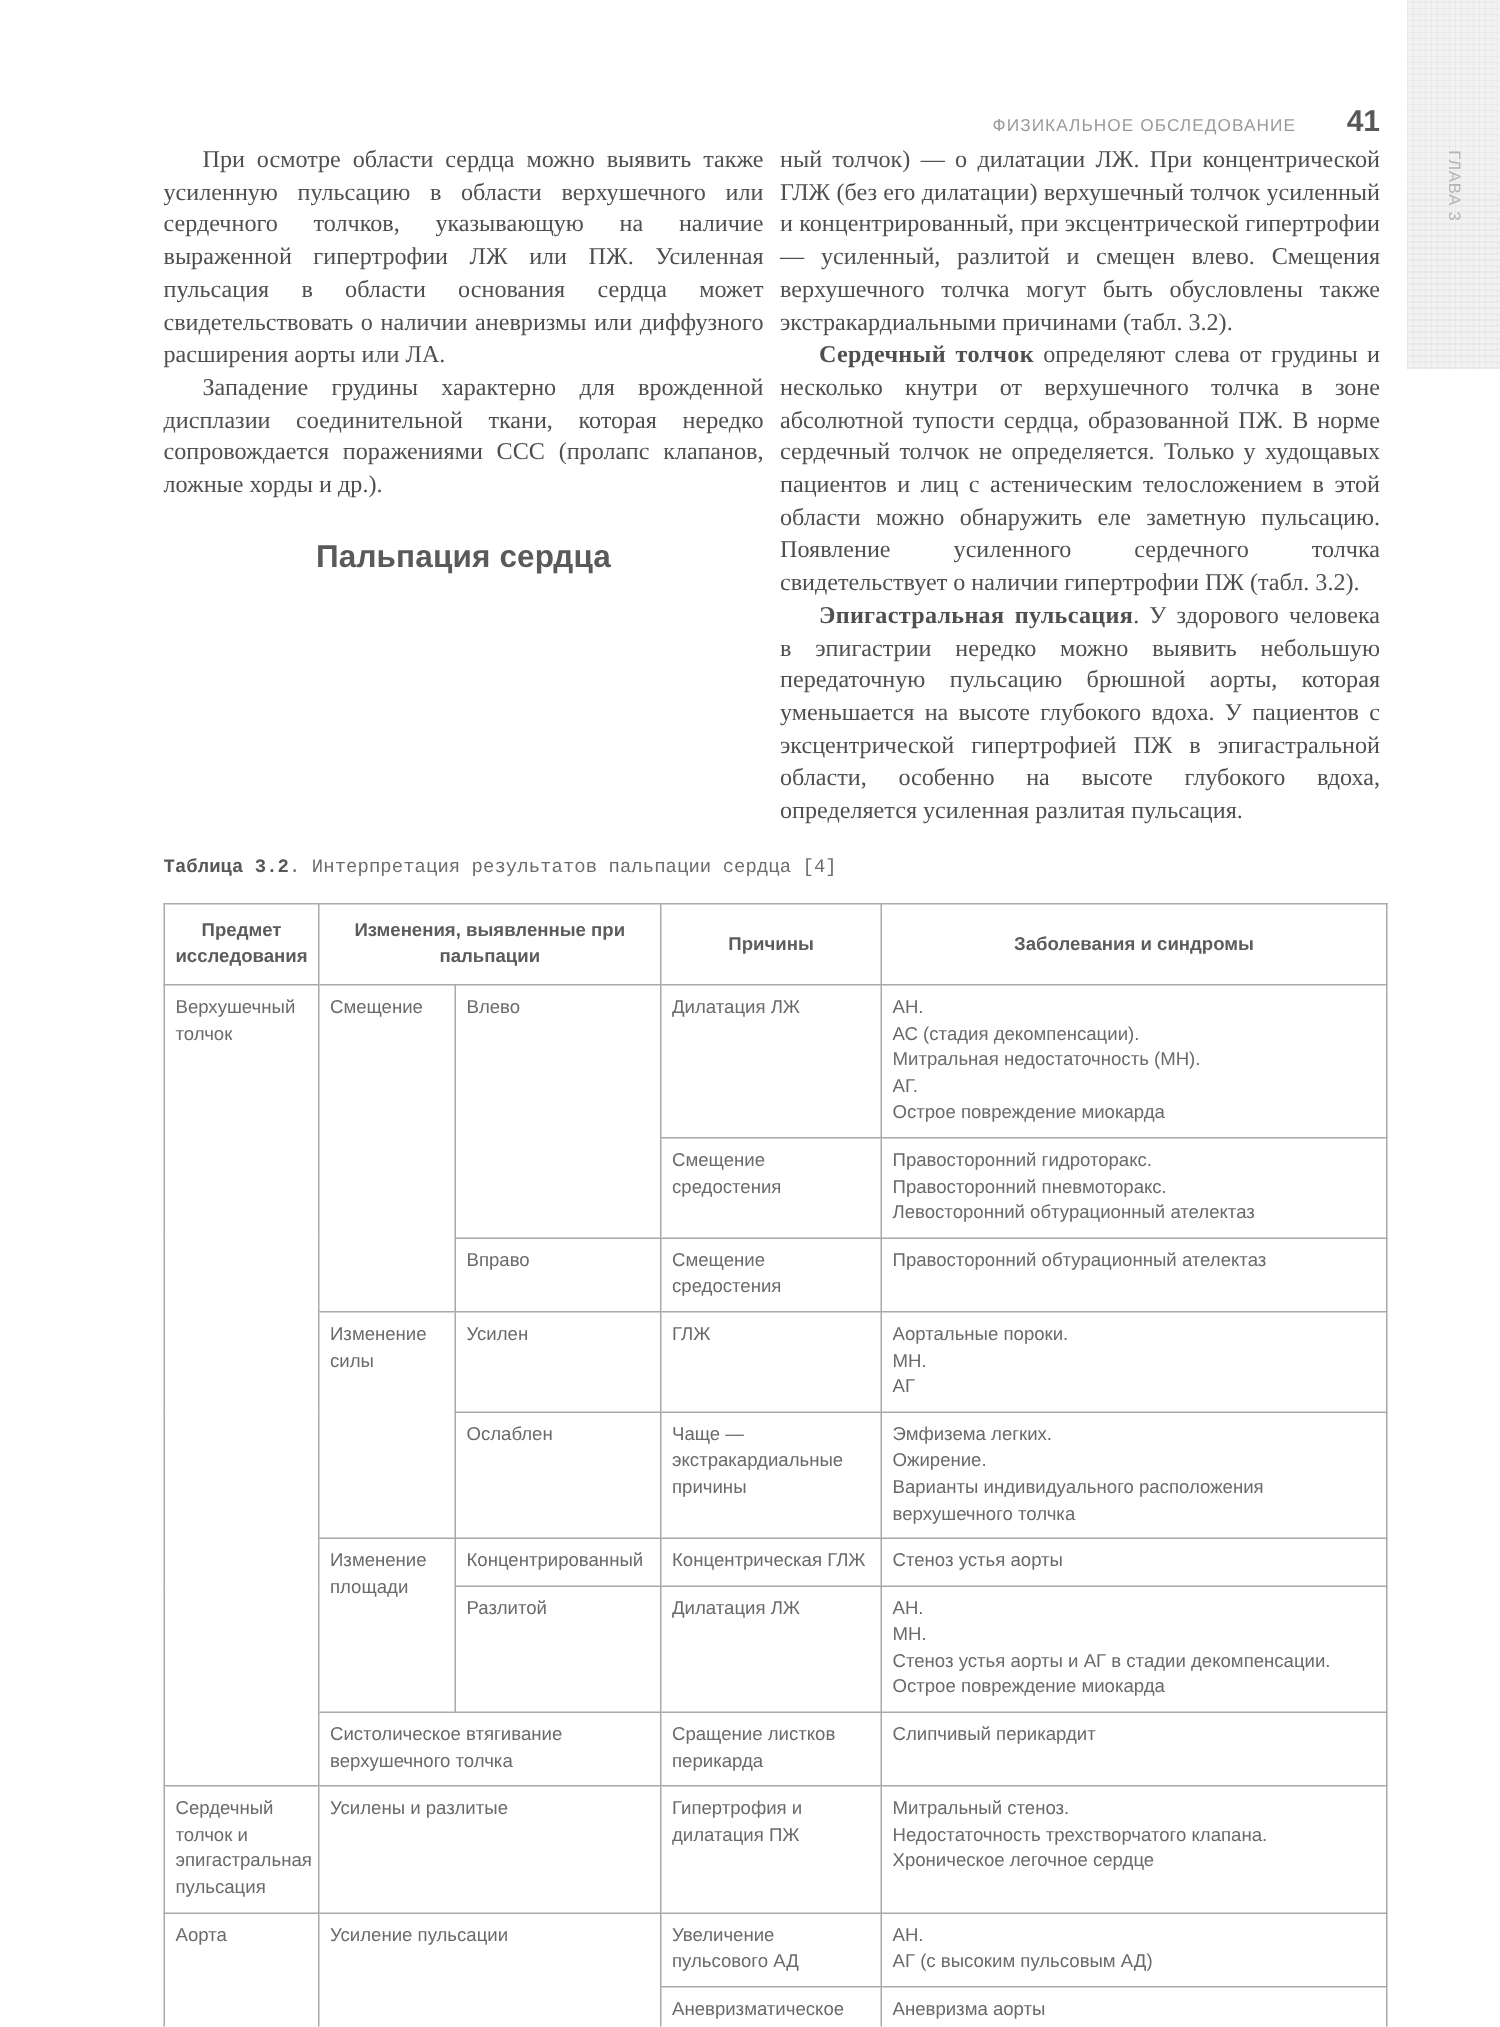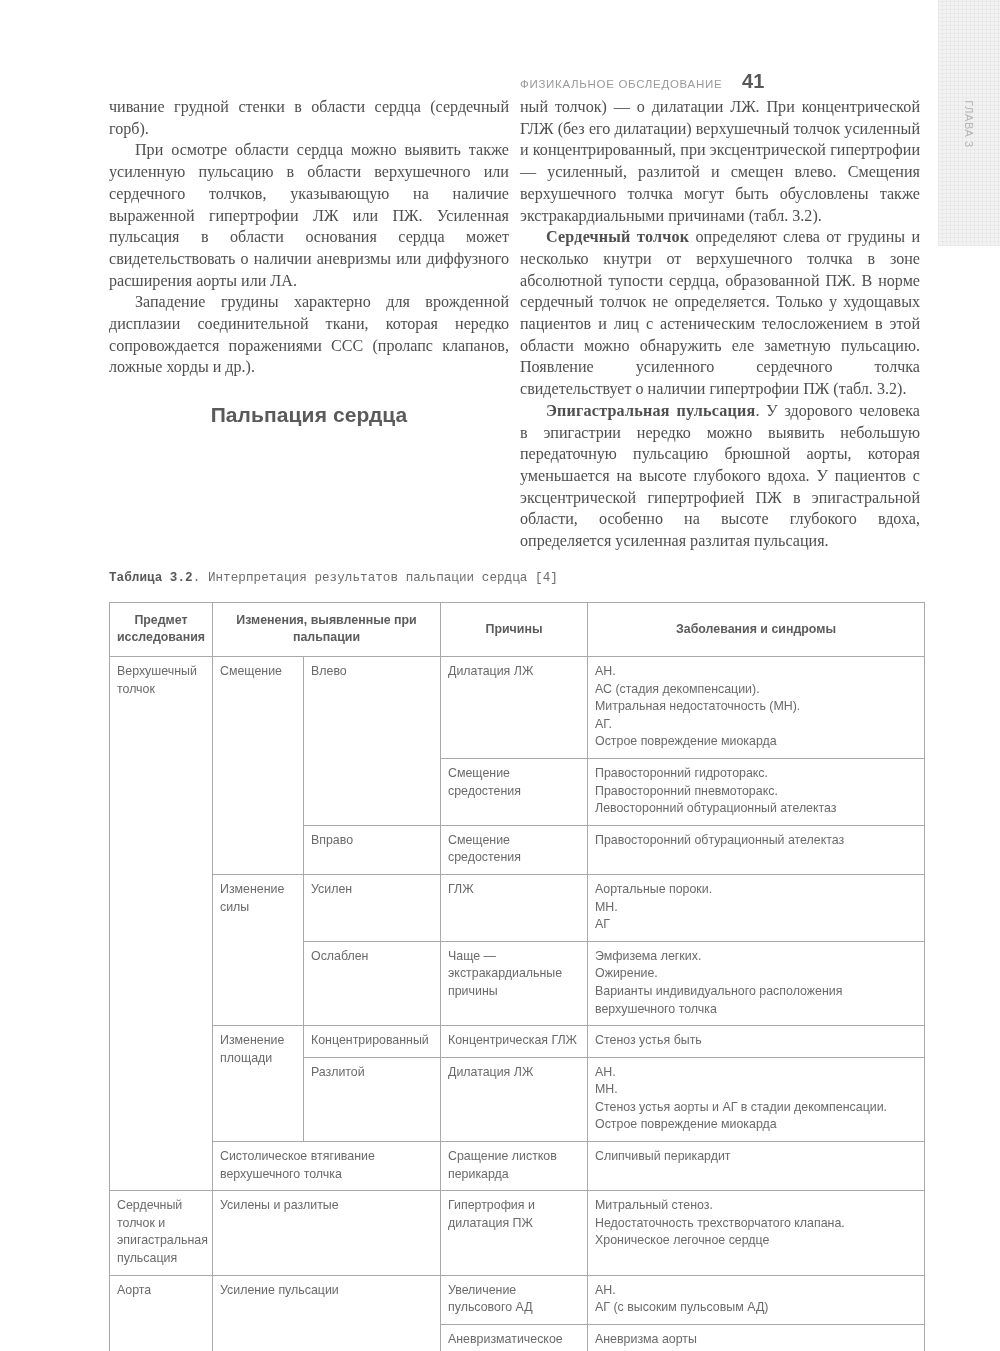--- a/index.html
+++ b/index.html
@@ -45,22 +45,22 @@
 
   
   #running-head {
     position: absolute;
     left: 520px;
     top: 70px;
     width: 400px;
     height: 24px;
     display: flex;
     align-items: baseline;
-    justify-content: flex-start;
-    gap: 16px;
+    justify-content: flex-end;
+    gap: 30px;
   }
   #running-head .rh-title {
     font-family: "Liberation Sans Narrow", "Liberation Sans", sans-serif;
     font-size: 11.5px;
     letter-spacing: 0.7px;
     color: #9a9a9a;
     text-transform: uppercase;
   }
   #running-head .rh-page {
     font-family: "Liberation Sans Narrow", "Liberation Sans", sans-serif;
@@ -160,21 +160,20 @@
 <div id="chapter-tab">
   <span class="vert">ГЛАВА 3</span>
 </div>
 
 <div id="running-head">
   <span class="rh-title">ФИЗИКАЛЬНОЕ ОБСЛЕДОВАНИЕ</span>
   <span class="rh-page">41</span>
 </div>
 
 <div class="column" id="col-left">
-  <p class="noindent">чивание грудной стенки в области сердца (сердечный горб).</p>
   <p>При осмотре области сердца можно выявить также усиленную пульсацию в области верхушечного или сердечного толчков, указывающую на наличие выраженной гипертрофии ЛЖ или ПЖ. Усиленная пульсация в области основания сердца может свидетельствовать о наличии аневризмы или диффузного расширения аорты или ЛА.</p>
   <p>Западение грудины характерно для врожденной дисплазии соединительной ткани, которая нередко сопровождается поражениями ССС (пролапс клапанов, ложные хорды и др.).</p>
 
   <h2 class="section-title">Пальпация сердца</h2>
 
 </div>
 
 <div class="column" id="col-right">
   <p class="noindent">ный толчок) — о дилатации ЛЖ. При концентрической ГЛЖ (без его дилатации) верхушечный толчок усиленный и концентрированный, при эксцентрической гипертрофии — усиленный, разлитой и смещен влево. Смещения верхушечного толчка могут быть обусловлены также экстракардиальными причинами (табл. 3.2).</p>
   <p><span class="lead">Сердечный толчок</span><span> определяют слева от грудины и несколько кнутри от верхушечного толчка в зоне абсолютной тупости сердца, образованной ПЖ. В норме сердечный толчок не определяется. Только у худощавых пациентов и лиц с астеническим телосложением в этой области можно обнаружить еле заметную пульсацию. Появление усиленного сердечного толчка свидетельствует о наличии гипертрофии ПЖ (табл. 3.2).</span></p>
@@ -259,21 +258,21 @@
         <span class="ln">Ожирение.</span>
         <span class="ln">Варианты индивидуального расположения верхушечного толчка</span>
       </td>
     </tr>
 
     <tr>
       <td rowspan="2">Изменение площади</td>
       <td>Концентрированный</td>
       <td>Концентрическая ГЛЖ</td>
       <td>
-        <span class="ln">Стеноз устья быть</span>
+        <span class="ln">Стеноз устья аорты</span>
       </td>
     </tr>
 
     <tr>
       <td>Разлитой</td>
       <td>Дилатация ЛЖ</td>
       <td>
         <span class="ln">АН.</span>
         <span class="ln">МН.</span>
         <span class="ln">Стеноз устья аорты и АГ в стадии декомпенсации.</span>

